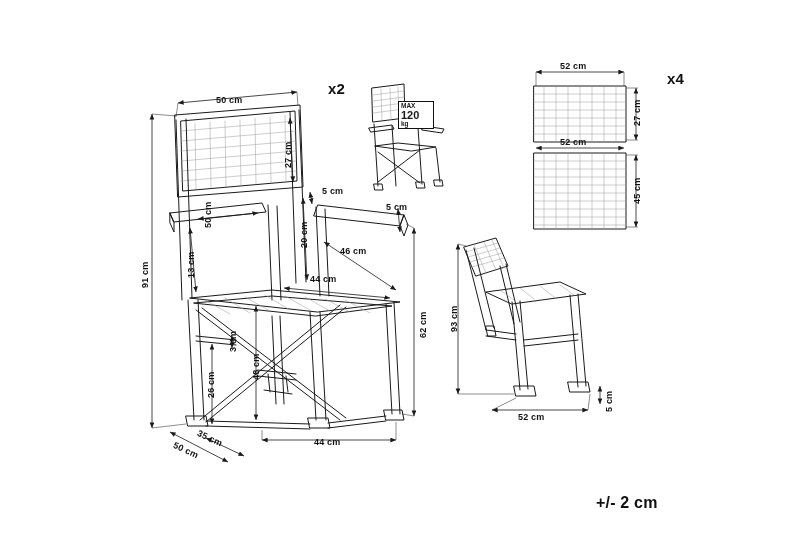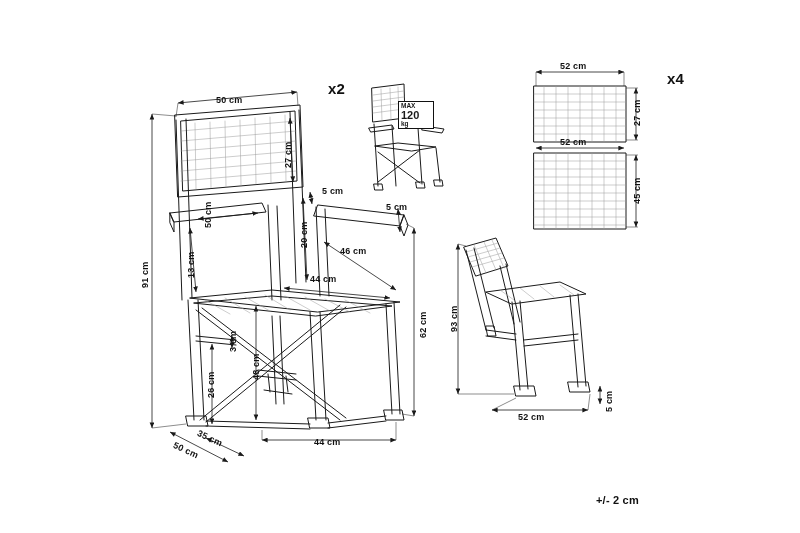--- a/index.html
+++ b/index.html
@@ -9,21 +9,21 @@
     color:#1a1a1a;overflow:hidden;
   }
   #sheet{position:relative;width:800px;height:533px;}
   svg.layer{position:absolute;left:0;top:0;width:800px;height:533px;}
   .lbl{
     position:absolute;font-family:"Liberation Sans",sans-serif;
     font-size:9px;font-weight:bold;color:#111;white-space:nowrap;
     letter-spacing:0.2px;
   }
   .lbl.big{font-size:15px;}
-  .lbl.tol{font-size:11px;font-weight:bold;}
+  .lbl.tol{font-size:16px;font-weight:bold;}
   .rot{transform:rotate(-90deg);transform-origin:left top;}
   .maxbox{
     position:absolute;border:1.2px solid #111;background:#fff;
     text-align:left;line-height:1.02;font-size:7.5px;font-weight:bold;
     padding:1px 2px;
   }
   .maxbox .n{font-size:11px;display:block;}
   .maxbox .t{font-size:6.5px;display:block;}
   .maxbox .u{font-size:6.5px;display:block;}
 </style>

